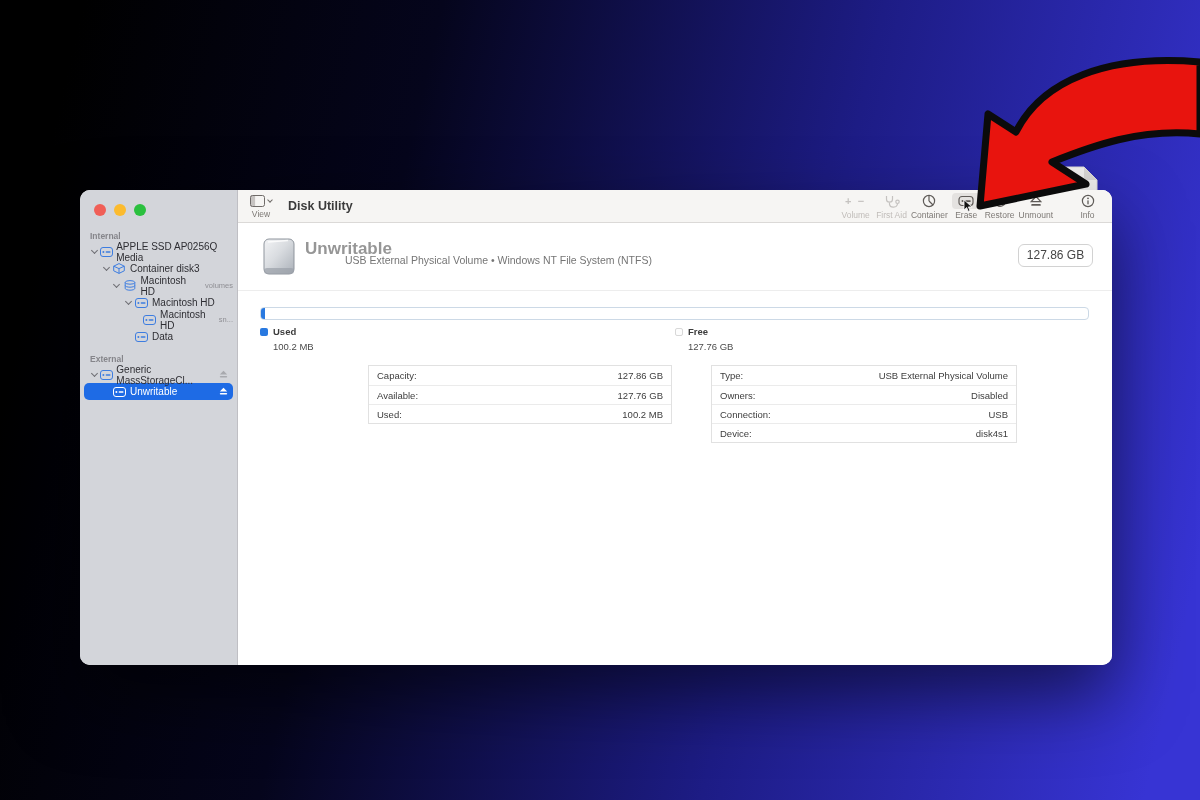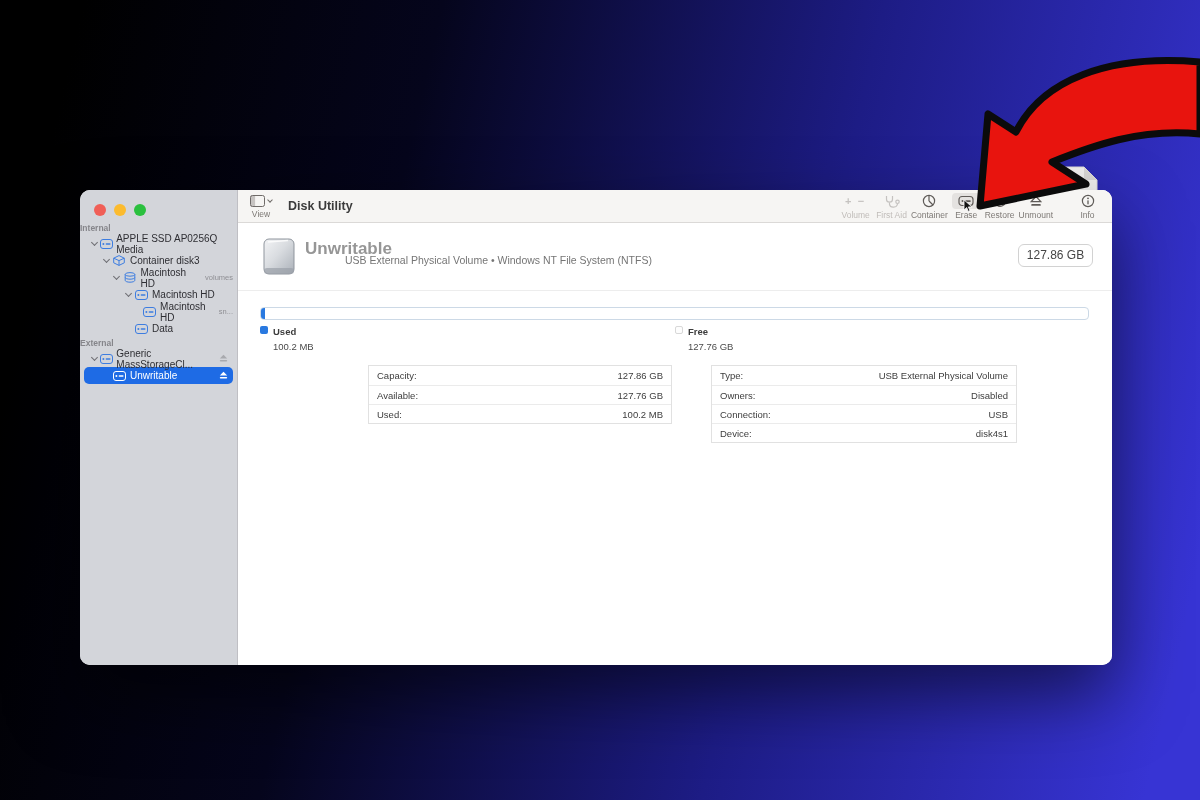--- a/index.html
+++ b/index.html
@@ -22,21 +22,21 @@
 
   
   .sidebar {
     position:absolute; left:0; top:0; bottom:0; width:158px;
     background:#d3d5da; border-right:1px solid #bfbfc4;
     border-radius:10px 0 0 10px; overflow:hidden;
   }
   .lights { display:flex; gap:8px; padding:14px 0 6px 14px; }
   .light { width:12px; height:12px; border-radius:50%; }
   .light.red { background:#f05f57; } .light.yellow { background:#fcbb2e; } .light.green { background:#2ac03e; }
-  .sec-title { font-size:8.5px; color:#85858a; padding-left:0; height:13px; line-height:13px; font-weight:700; }
+  .sec-title { font-size:8.5px; color:#85858a; padding-left:10px; margin-top:8px; height:13px; line-height:13px; font-weight:700; }
   .srow { height:17px; display:flex; align-items:center; font-size:10px; color:#2e2e33; margin:0 4px; border-radius:5px; }
   .ind0 { padding-left:6px; } .ind1 { padding-left:17px; } .ind2 { padding-left:28px; }
   .ind3 { padding-left:39px; } .ind4 { padding-left:50px; }
   .chevbox { width:10px; display:flex; justify-content:center; }
   .chev { width:5px; height:5px; border-right:1.4px solid #6e6e73; border-bottom:1.4px solid #6e6e73; transform:rotate(45deg); margin-top:-3px; }
   .chev.hidden { visibility:hidden; }
   .sicon { width:16px; display:flex; justify-content:center; margin-right:3px; }
   .ssuffix { font-size:7.5px; color:#8f8f94; margin-left:3px; }
   .eject { margin-left:auto; margin-right:5px; display:flex; }
   .srow.selected { background:#1e6be5; color:#ffffff; }
@@ -65,21 +65,21 @@
   .vol-icon { position:absolute; left:22px; top:13px; }
   .vol-title { position:absolute; left:67px; top:15px; font-size:17px; font-weight:700; color:#969696; }
   .vol-sub { position:absolute; left:67px; top:30px; font-size:10.5px; color:#757575;margin-left:40px; }
   .cap-badge { position:absolute; right:19px; top:20px; width:75px; height:23px; line-height:21px; text-align:center;
     border:1px solid #d2d2d2; border-radius:6px; font-size:12px; color:#454545; background:#fff; }
   .divider { position:absolute; left:0; right:0; top:66px; height:1px; background:#ededed; }
   .usage-bar { position:absolute; left:22px; top:83px; width:829px; height:13px; border:1px solid #ccd9e6; border-radius:4px; background:#fff; overflow:hidden; }
   .usage-fill { height:100%; width:4px; background:#2979e0; }
   .leg { position:absolute; top:102px; font-size:9.5px; color:#3c3c3c; }
   .leg-used { left:22px; } .leg-free { left:437px; }
-  .leg-row1 { display:flex; align-items:flex-start; gap:5px; font-weight:700; }
+  .leg-row1 { display:flex; align-items:center; gap:5px; font-weight:700; }
   .swatch { width:8px; height:8px; border-radius:2px; }
   .swatch.used { background:#2979e0; }
   .swatch.free { background:#fdfdfd; border:1px solid #d8d8d8; }
   .leg-val { margin-left:13px; margin-top:4px; font-weight:400; color:#4a4a4a; }
   .tbl { position:absolute; top:141px; border:1px solid #e1e1e1; background:#fff; }
   .tbl-left { left:130px; width:304px; }
   .tbl-right { left:437px; width:306px;margin-left:36px; }
   .trow { display:flex; justify-content:space-between; height:19px; line-height:19px; padding:0 8px; font-size:9.5px; color:#3d3d3d; border-top:1px solid #ebebeb; }
   .trow:first-child { border-top:none; }
 

